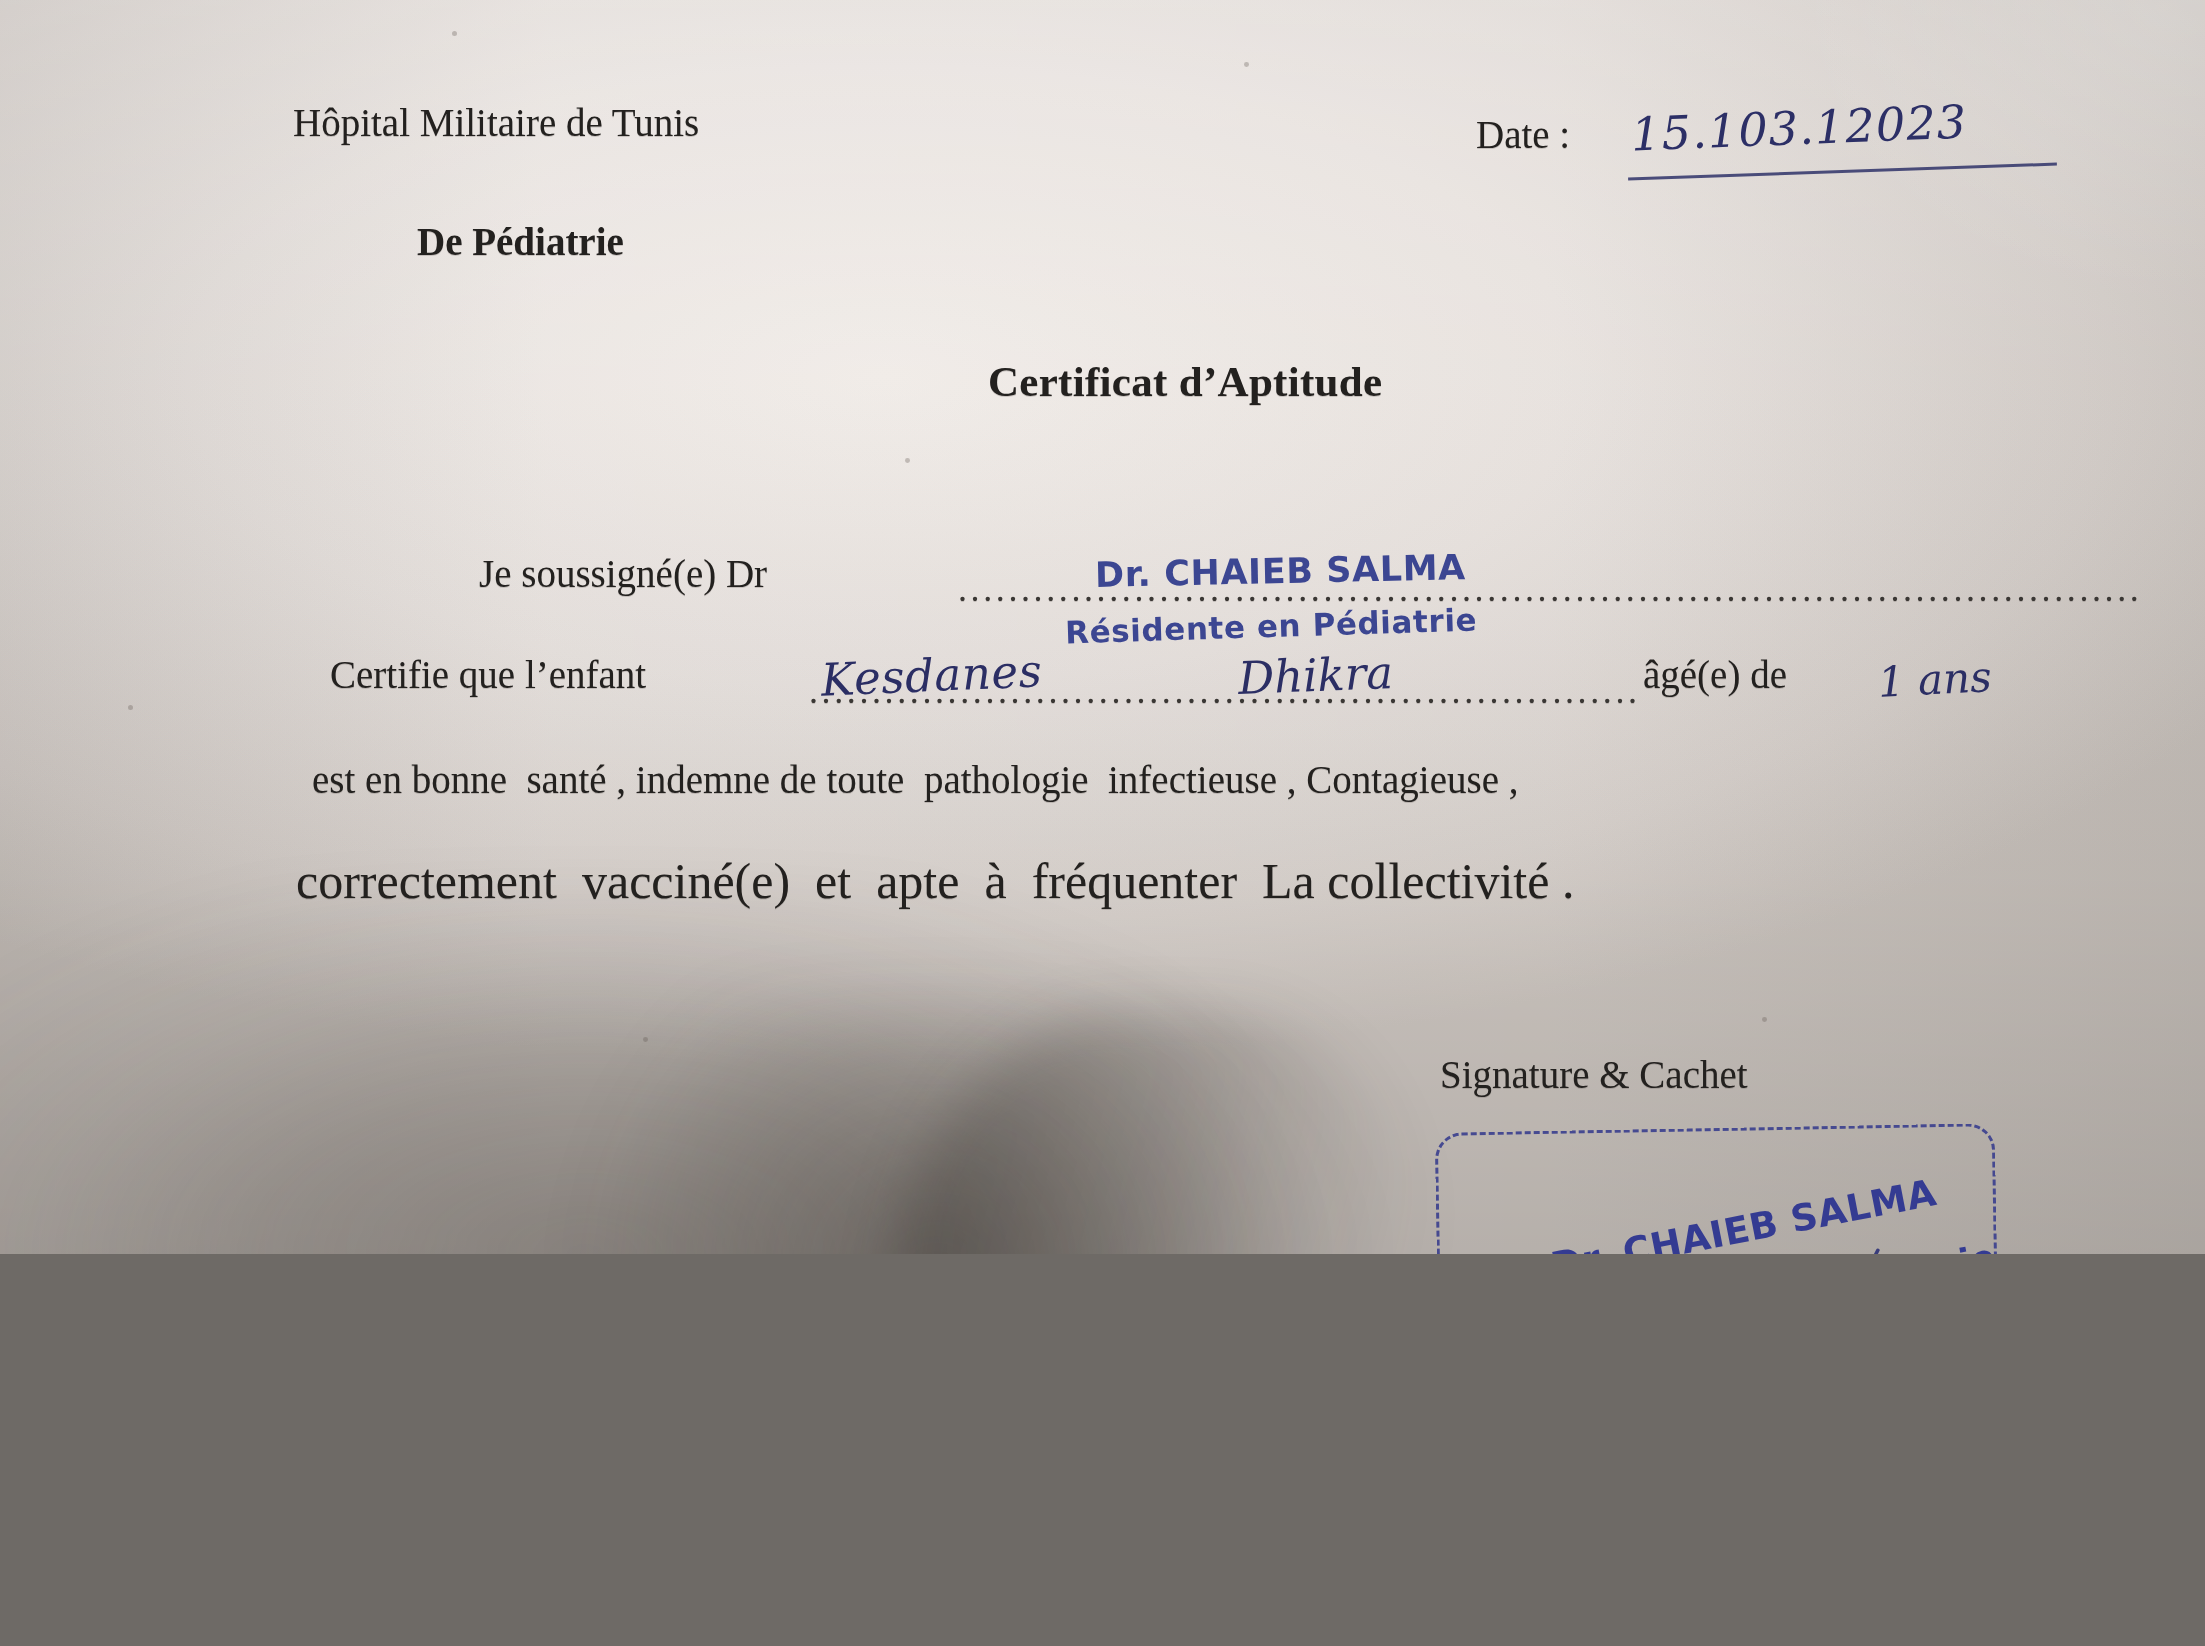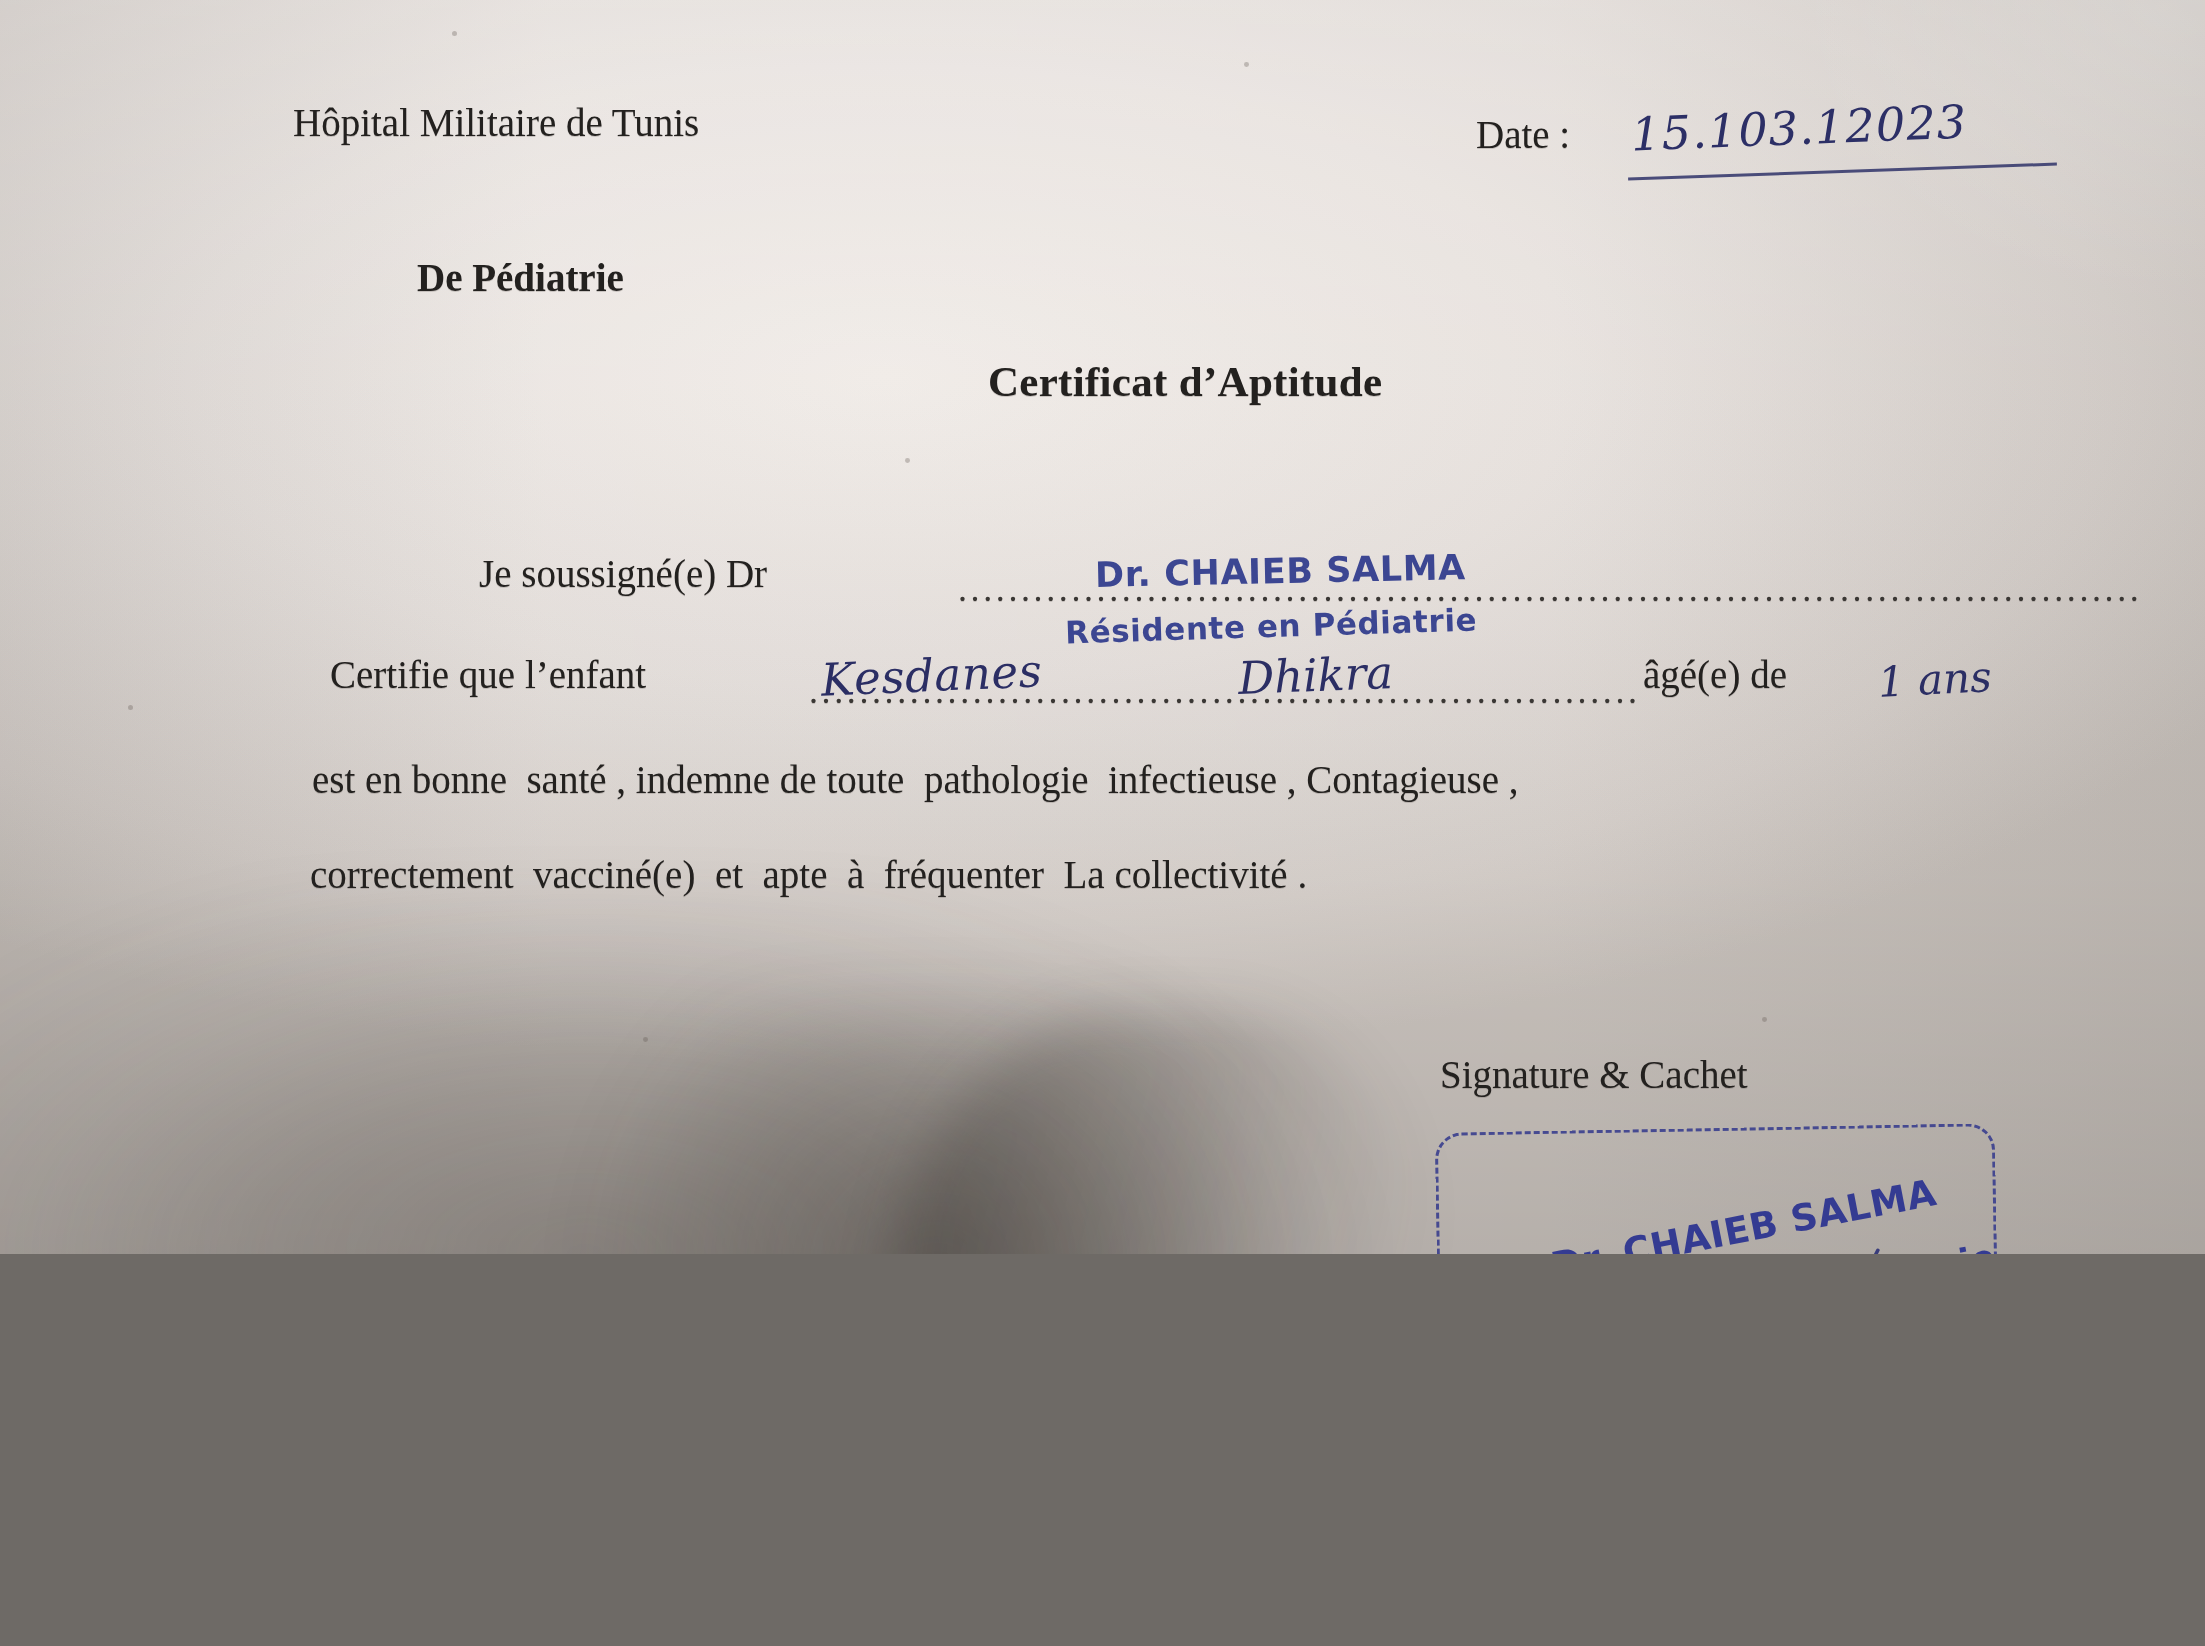--- a/index.html
+++ b/index.html
@@ -87,33 +87,33 @@
   .printed {
     position: absolute;
     color: #23211f;
     font-family: "Liberation Serif", serif;
     white-space: pre;
     text-shadow: 0 0.6px 0.6px rgba(90,85,80,0.25);
   }
 
   #hdr-line1 { left: 293px; top: 100px; font-size: 39px; }
   #hdr-line2 { left: 290px; top: 160px; font-size: 39px; font-weight: bold; }
-  #hdr-line3 { left: 417px; top: 219px; font-size: 39px; font-weight: bold; margin-top: 36px; }
+  #hdr-line3 { left: 417px; top: 219px; font-size: 39px; font-weight: bold; }
 
   #date-label { left: 1476px; top: 112px; font-size: 39px; }
 
   #title { left: 988px; top: 357px; font-size: 43px; font-weight: bold; letter-spacing: 0.3px;}
 
   #l1-a { left: 479px; top: 551px; font-size: 39px; }
   #l1-dots { left: 958px; top: 568px; font-size: 36px; color:#3a3734; letter-spacing: 3.6px;}
   #l2-a { left: 330px; top: 652px; font-size: 39px; }
   #l2-dots { left: 809px; top: 670px; font-size: 36px; color:#3a3734; letter-spacing: 3.6px;}
   #l2-b { left: 1643px; top: 652px; font-size: 39px; }
   #l3 { left: 312px; top: 757px; font-size: 39px; }
-  #l4 { left: 310px; top: 852px; font-size: 39px; }
+  #l4 { left: 296px; top: 852px; font-size: 50px; }
 
   #sig-label { left: 1440px; top: 1052px; font-size: 39px; }
 
   
   .ink {
     position: absolute;
     color: #2b2f6b;
     font-family: "DejaVu Sans", sans-serif;
     white-space: pre;
   }

